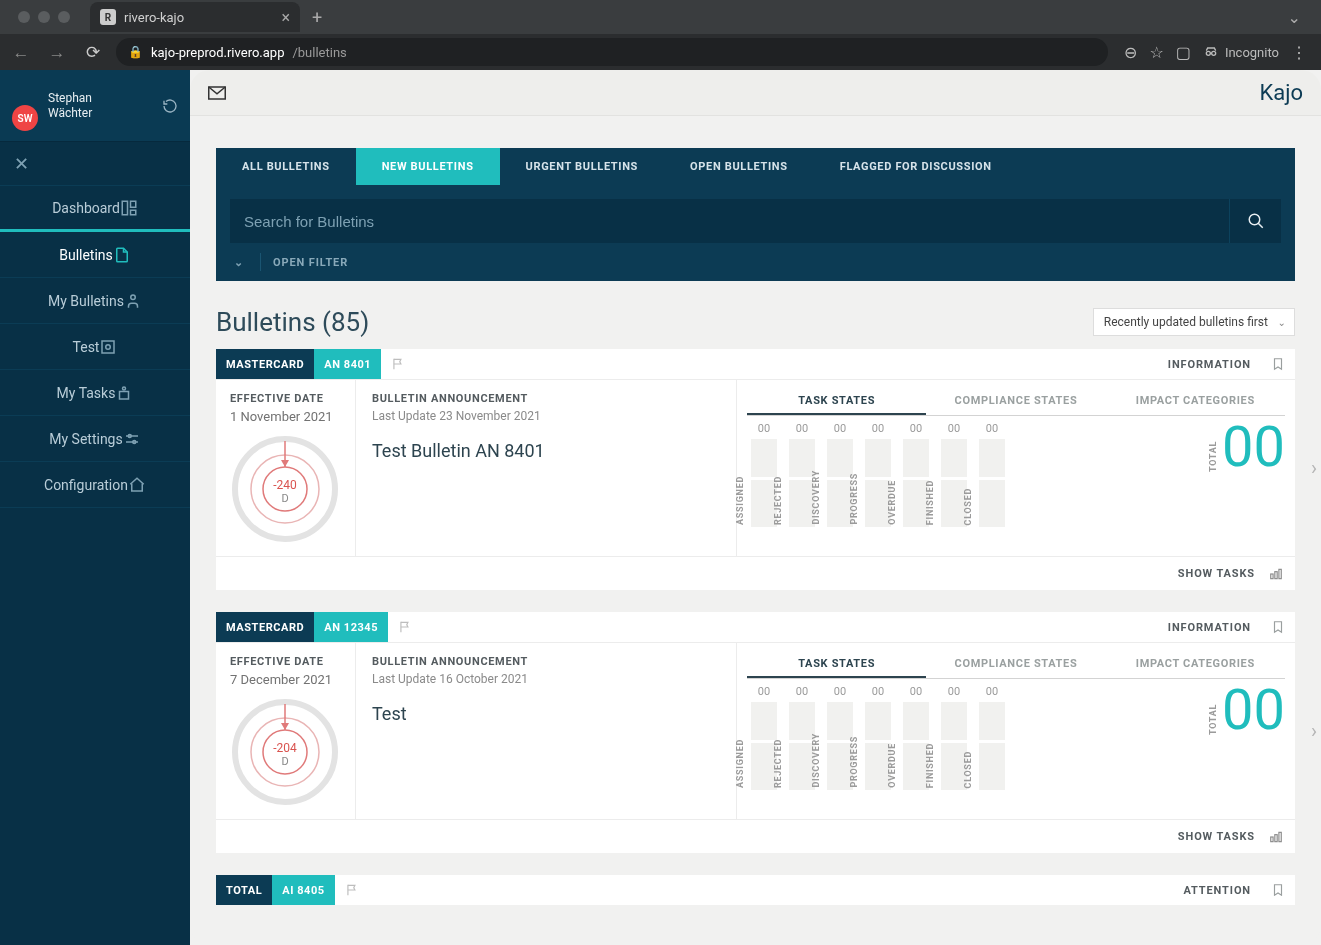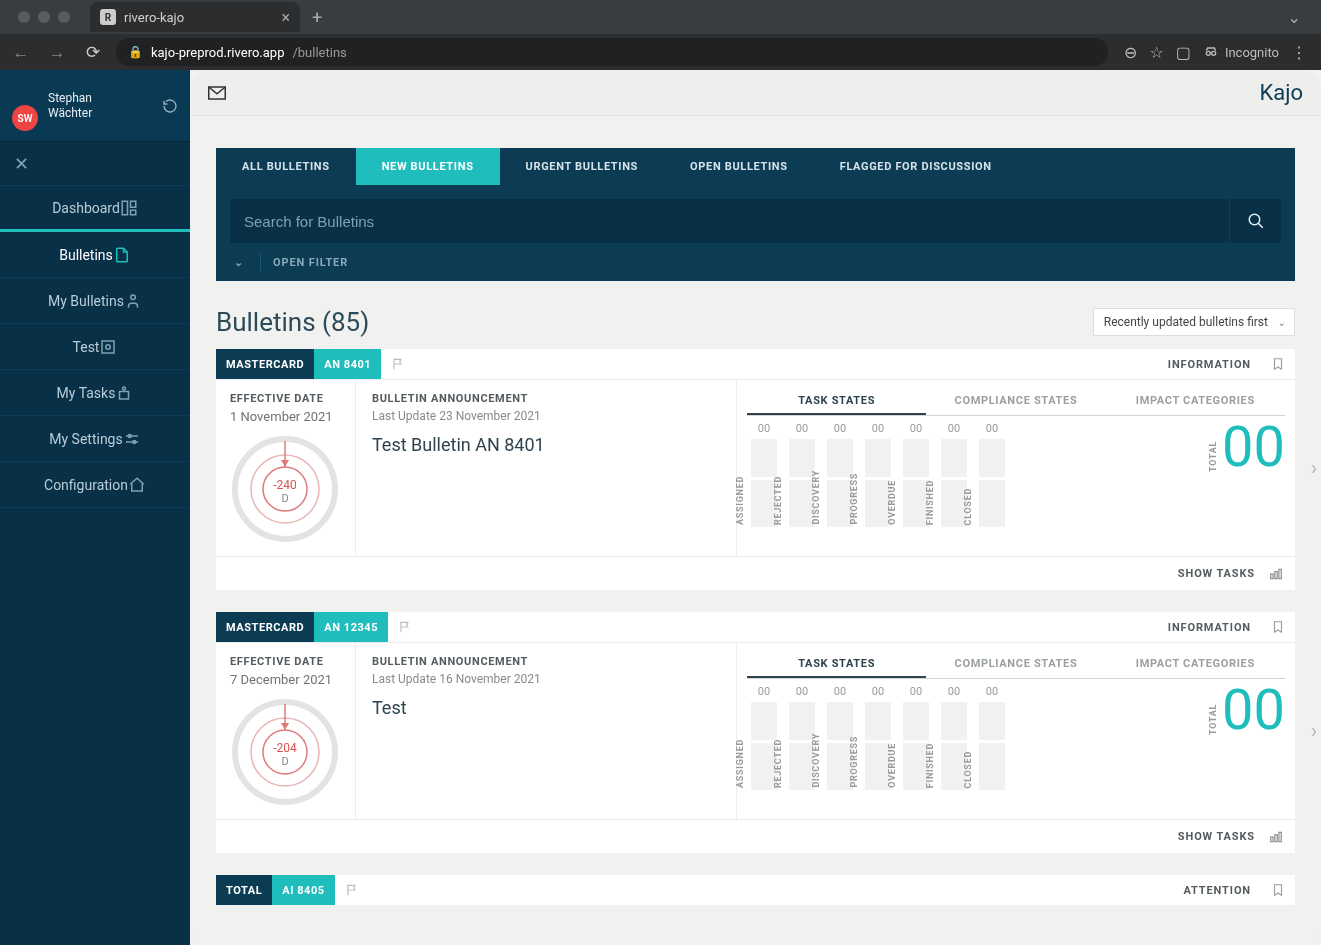--- a/index.html
+++ b/index.html
@@ -76,21 +76,21 @@
 .card-body{ display:flex; border-top:1px solid #ececec; position:relative;}
 .col-date{ width:140px; padding:12px 14px; border-right:1px solid #ececec;}
 .col-label{ font-size:11px; font-weight:700; letter-spacing:0.06em; color:#545b5f;}
 .col-date .date-val{ font-size:13px; color:#727272; margin-top:4px;}
 .dial{ margin-top:10px; position:relative; width:110px; height:110px;}
 .dial svg{ width:110px; height:110px;}
 .dial .dval{ position:absolute; top:44px; left:0; width:100%; text-align:center; font-size:12px; color:#d9534f;}
 .dial .dunit{ position:absolute; top:58px; left:0; width:100%; text-align:center; font-size:11px; color:#888;}
 .col-ann{ flex:1; padding:12px 16px; max-width:380px;}
 .col-ann .upd{ font-size:12px; color:#8a8a8a; margin-top:4px;}
-.col-ann .title{ font-size:18px; color:#2d444f; margin-top:11px;}
+.col-ann .title{ font-size:18px; color:#2d444f; margin-top:17px;}
 .col-tasks{ flex:1; border-left:1px solid #ececec; padding:8px 10px 10px 10px; min-width:500px;}
 .tstabs{ display:flex; border-bottom:1px solid #d3d3d3;}
 .tstab{ flex:1; text-align:center; font-size:11px; letter-spacing:0.06em; font-weight:700; padding:6px 0; color:#9aa0a0;}
 .tstab.active{ color:#2d444f; border-bottom:2px solid #2d444f;}
 .states-row{ display:flex; gap:4px; padding-top:6px; align-items:flex-start;}
 .state-col{ display:flex; flex-direction:column; align-items:center; width:34px; position:relative;}
 .state-col .num{ font-size:11px; color:#9b9b9b; margin-bottom:4px;}
 .state-col .bar{ width:26px; height:88px; background:#f1f1ef; position:relative;}
 .state-col .bar::after{ content:""; position:absolute; left:0; right:0; top:38px; height:3px; background:#fff;}
 .state-col .lbl{ writing-mode:vertical-rl; transform:rotate(180deg); font-size:9px; letter-spacing:0.08em; color:#9b9b9b; font-weight:700; position:absolute; left:-12px; bottom:2px;}
@@ -409,21 +409,21 @@
     <circle cx="55" cy="55" r="22" stroke="#e07a7a" stroke-width="1.5" fill="none"></circle>
     <line x1="55" y1="7" x2="55" y2="33" stroke="#e07a7a" stroke-width="1.5"></line>
     <polygon points="55,33 51,26 59,26" fill="#e07a7a"></polygon>
   </svg>
           <div class="dval">-204</div>
           <div class="dunit">D</div>
         </div>
       </div>
       <div class="col-ann">
         <div class="col-label">BULLETIN ANNOUNCEMENT</div>
-        <div class="upd">Last Update 16 November 2021</div>
+        <div class="upd">Last Update 16 October 2021</div>
         <div class="title">Test</div>
       </div>
       <div class="col-tasks">
         <div class="tstabs">
           <div class="tstab active">TASK STATES</div>
           <div class="tstab">COMPLIANCE STATES</div>
           <div class="tstab">IMPACT CATEGORIES</div>
         </div>
         <div class="states-row">
           <div class="state-col">

